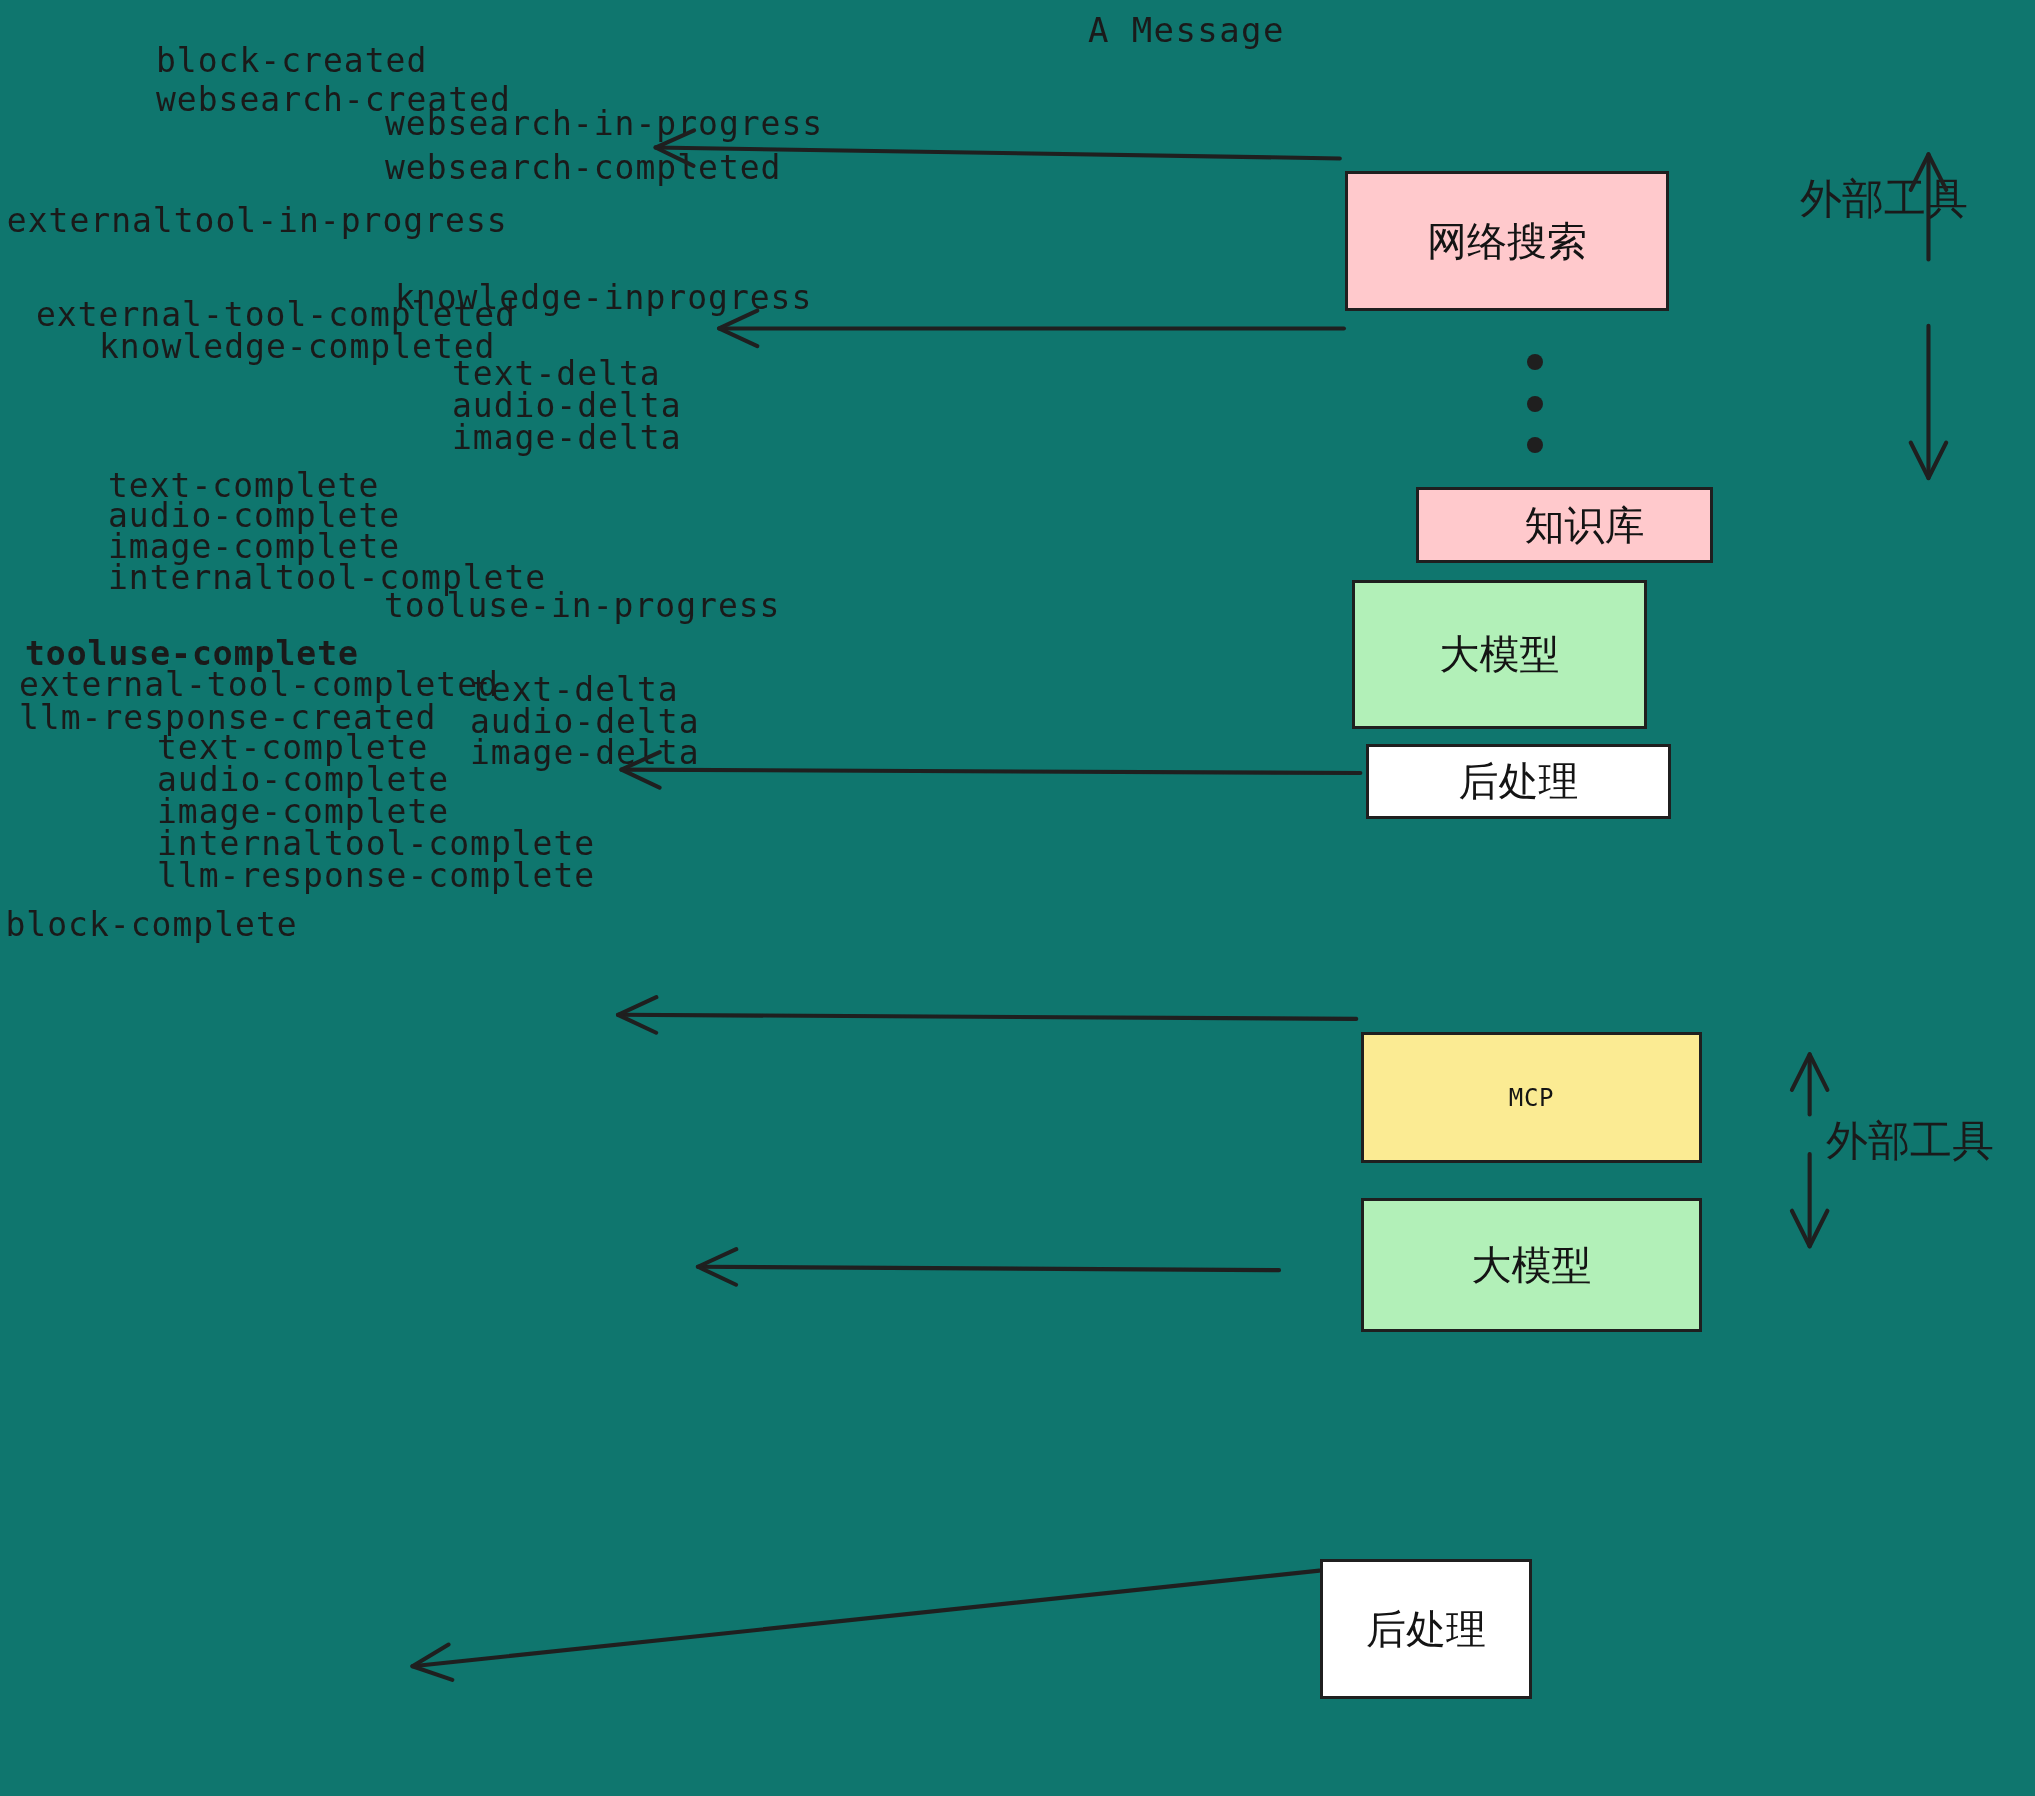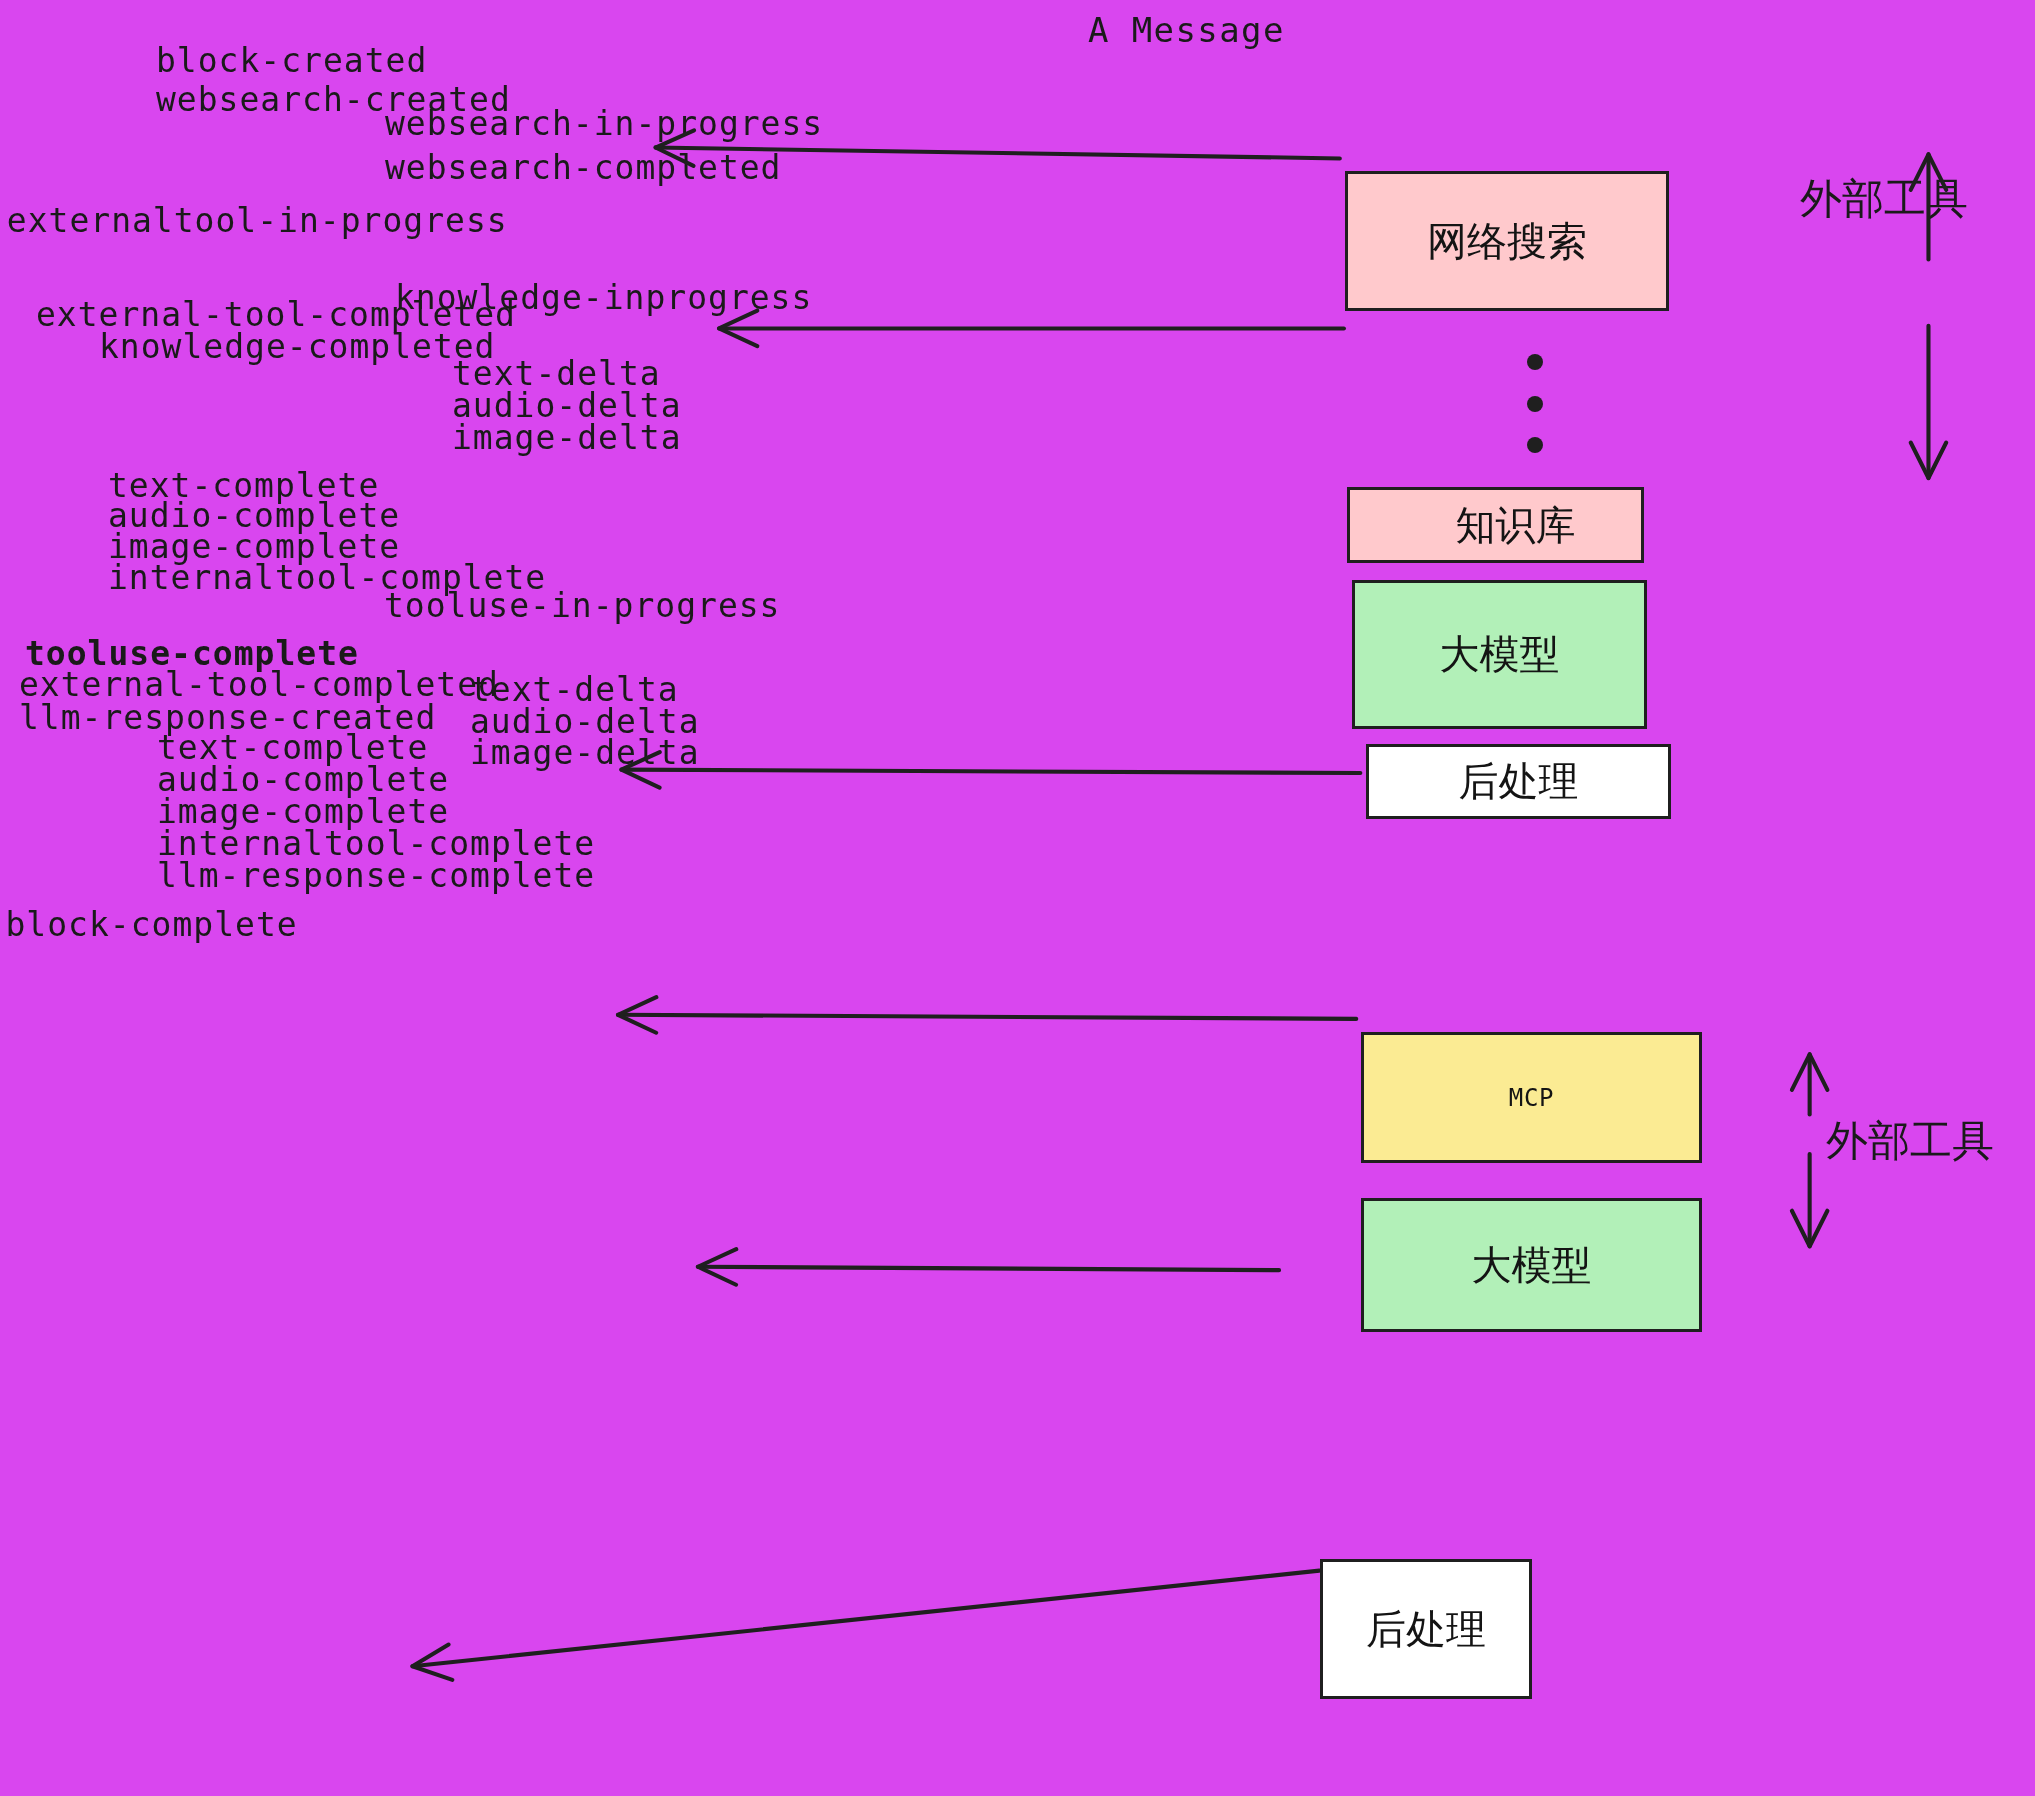--- a/index.html
+++ b/index.html
@@ -4,21 +4,21 @@
 <style>
   html, body {
     margin: 0;
     padding: 0;
     background: #ffffff;
   }
   #stage {
     position: relative;
     width: 2035px;
     height: 1796px;
-    background: #d946ef;
+    background: #0f766e;
     overflow: hidden;
     font-family: "DejaVu Sans Mono", "Liberation Mono", monospace;
   }
   .ev {
     position: absolute;
     color: #1a1a1a;
     font-family: "DejaVu Sans Mono", "Liberation Mono", monospace;
     font-size: 33px;
     letter-spacing: 1px;
     white-space: nowrap;
@@ -109,21 +109,21 @@
       <div class="ev" style="left: 157px; top: 795px;">image-complete</div>
       <div class="ev" style="left: 157px; top: 827px;">internaltool-complete</div>
       <div class="ev" style="left: 157px; top: 859px; text-align: center;">llm-response-complete</div>
       <div class="ev" style="left: 5.5px; top: 908px;">block-complete</div>
     </div>
 
   <div id="nodes-layer">
       <div class="node" style="left: 1345px; top: 171px; width: 324px; height: 140px; background: rgb(255, 201, 204);">
         <span class="node-label">网络搜索</span>
       </div>
-      <div class="node" style="left: 1347px; top: 487px; width: 297px; height: 76px; background: rgb(255, 201, 204); padding-left: 40px;">
+      <div class="node" style="left: 1416px; top: 487px; width: 297px; height: 76px; background: rgb(255, 201, 204); padding-left: 40px;">
         <span class="node-label">知识库</span>
       </div>
       <div class="node" style="left: 1352px; top: 580px; width: 295px; height: 149px; background: rgb(178, 240, 184);">
         <span class="node-label">大模型</span>
       </div>
       <div class="node" style="left: 1366px; top: 744px; width: 305px; height: 75px; background: rgb(255, 255, 255);">
         <span class="node-label">后处理</span>
       </div>
       <div class="node" style="left: 1361px; top: 1032px; width: 341px; height: 131px; background: rgb(251, 235, 147);">
         <span class="node-label mono">MCP</span>

